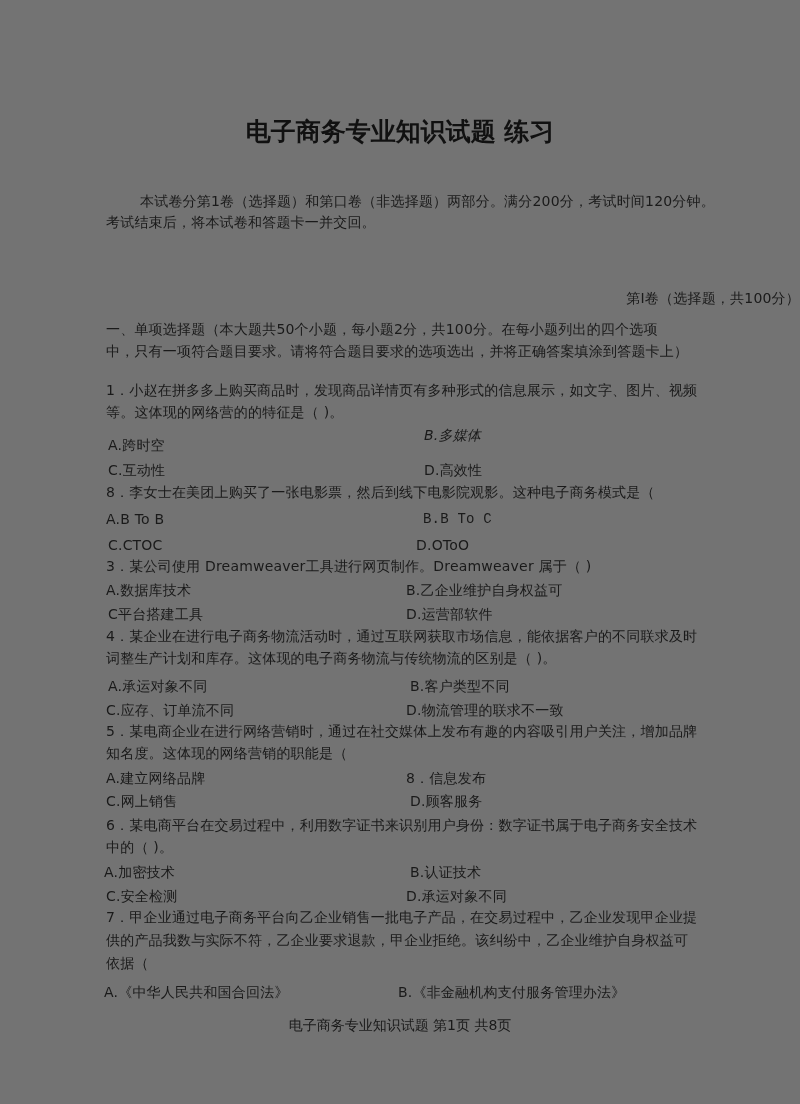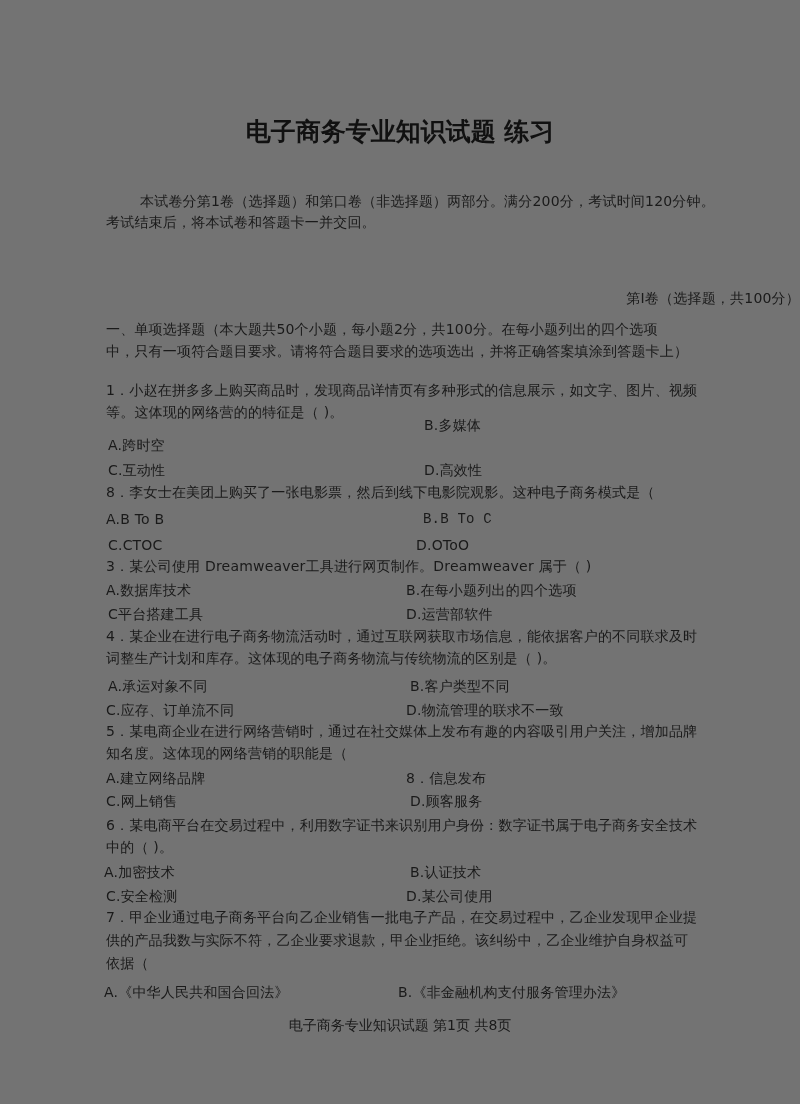--- a/index.html
+++ b/index.html
@@ -24,37 +24,37 @@
 
   <div class="ln center" style="top:263px;">第I卷（选择题，共100分）</div>
 
   <div class="ln" style="left:106px; top:294px;">一、单项选择题（本大题共50个小题，每小题2分，共100分。在每小题列出的四个选项</div>
   <div class="ln" style="left:106px; top:316px;">中，只有一项符合题目要求。请将符合题目要求的选项选出，并将正确答案填涂到答题卡上）</div>
 
   <div>
     <div class="ln" style="left:106px; top:355px;">1．小赵在拼多多上购买商品时，发现商品详情页有多种形式的信息展示，如文字、图片、视频</div>
     <div class="ln" style="left:106px; top:377px;">等。这体现的网络营的的特征是（ )。</div>
     <div class="ln" style="left:108px; top:410px;">A.跨时空</div>
-    <div class="ln" style="left:424px; top:390px;">B.多媒体</div>
+    <div class="ln" style="left:424px; top:400px;font-style:italic;">B.多媒体</div>
     <div class="ln" style="left:108px; top:435px;">C.互动性</div>
     <div class="ln" style="left:424px; top:435px;">D.高效性</div>
   </div>
 
   <div>
     <div class="ln" style="left:106px; top:457px;">8．李女士在美团上购买了一张电影票，然后到线下电影院观影。这种电子商务模式是（</div>
     <div class="ln" style="left:106px; top:484px;">A.B To B</div>
     <div class="ln" style="left:423px; top:484px;font-family:Liberation Mono, monospace;">B.B To C</div>
     <div class="ln" style="left:108px; top:510px;">C.CTOC</div>
     <div class="ln" style="left:416px; top:510px;">D.OToO</div>
   </div>
 
   <div>
     <div class="ln" style="left:106px; top:531px;">3．某公司使用 Dreamweaver工具进行网页制作。Dreamweaver 属于（ )</div>
     <div class="ln" style="left:106px; top:555px;">A.数据库技术</div>
-    <div class="ln" style="left:406px; top:555px;">B.在每小题列出的四个选项</div>
+    <div class="ln" style="left:406px; top:555px;">B.乙企业维护自身权益可</div>
     <div class="ln" style="left:108px; top:579px;">C平台搭建工具</div>
     <div class="ln" style="left:406px; top:579px;">D.运营部软件</div>
   </div>
 
   <div>
     <div class="ln" style="left:106px; top:601px;">4．某企业在进行电子商务物流活动时，通过互联网获取市场信息，能依据客户的不同联求及时</div>
     <div class="ln" style="left:106px; top:623px;">词整生产计划和库存。这体现的电子商务物流与传统物流的区别是（  )。</div>
     <div class="ln" style="left:108px; top:651px;">A.承运对象不同</div>
     <div class="ln" style="left:410px; top:651px;">B.客户类型不同</div>
     <div class="ln" style="left:106px; top:675px;">C.应存、订单流不同</div>
@@ -69,21 +69,21 @@
     <div class="ln" style="left:106px; top:766px;">C.网上销售</div>
     <div class="ln" style="left:410px; top:766px;">D.顾客服务</div>
   </div>
 
   <div>
     <div class="ln" style="left:106px; top:790px;">6．某电商平台在交易过程中，利用数字证书来识别用户身份：数字证书属于电子商务安全技术</div>
     <div class="ln" style="left:106px; top:812px;">中的（ )。</div>
     <div class="ln" style="left:104px; top:837px;">A.加密技术</div>
     <div class="ln" style="left:410px; top:837px;">B.认证技术</div>
     <div class="ln" style="left:106px; top:861px;">C.安全检测</div>
-    <div class="ln" style="left:406px; top:861px;">D.某公司使用</div>
+    <div class="ln" style="left:406px; top:861px;">D.承运对象不同</div>
   </div>
 
   <div>
     <div class="ln" style="left:106px; top:882px;">7．甲企业通过电子商务平台向乙企业销售一批电子产品，在交易过程中，乙企业发现甲企业提</div>
     <div class="ln" style="left:106px; top:905px;">供的产品我数与实际不符，乙企业要求退款，甲企业拒绝。该纠纷中，乙企业维护自身权益可</div>
     <div class="ln" style="left:106px; top:928px;">依据（</div>
     <div class="ln" style="left:104px; top:957px;">A.《中华人民共和国合回法》</div>
     <div class="ln" style="left:398px; top:957px;">B.《非金融机构支付服务管理办法》</div>
   </div>
 

